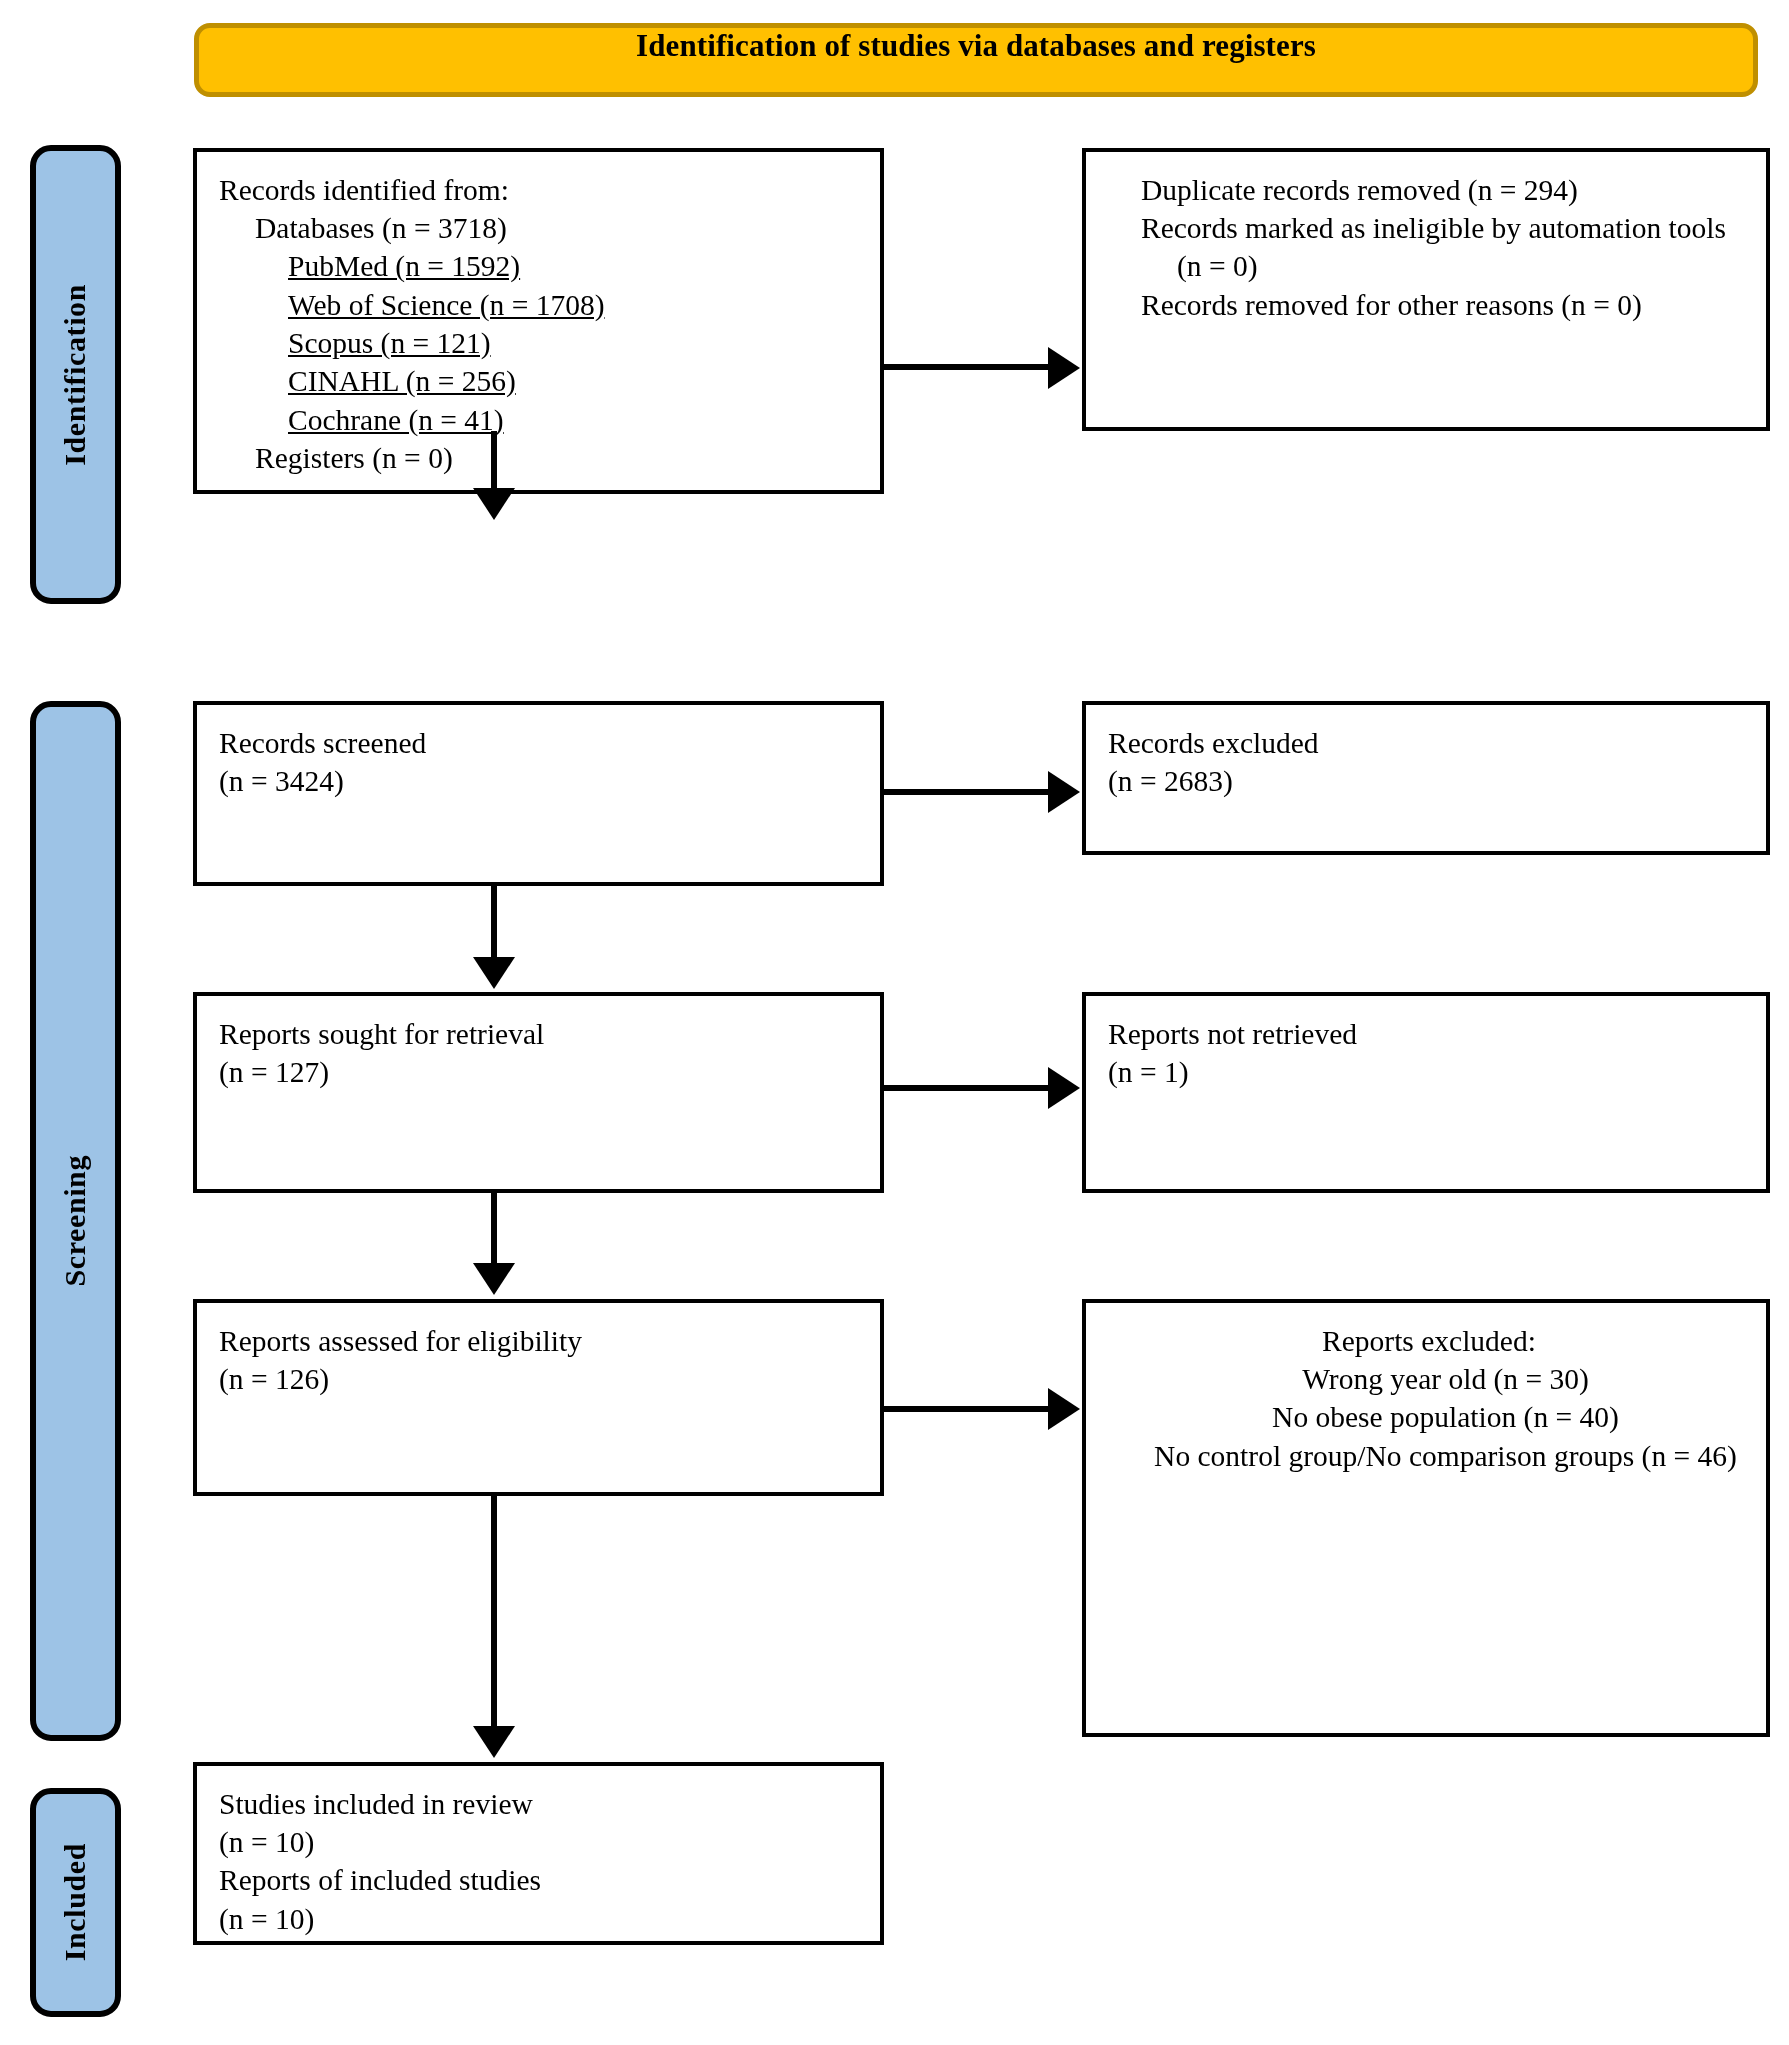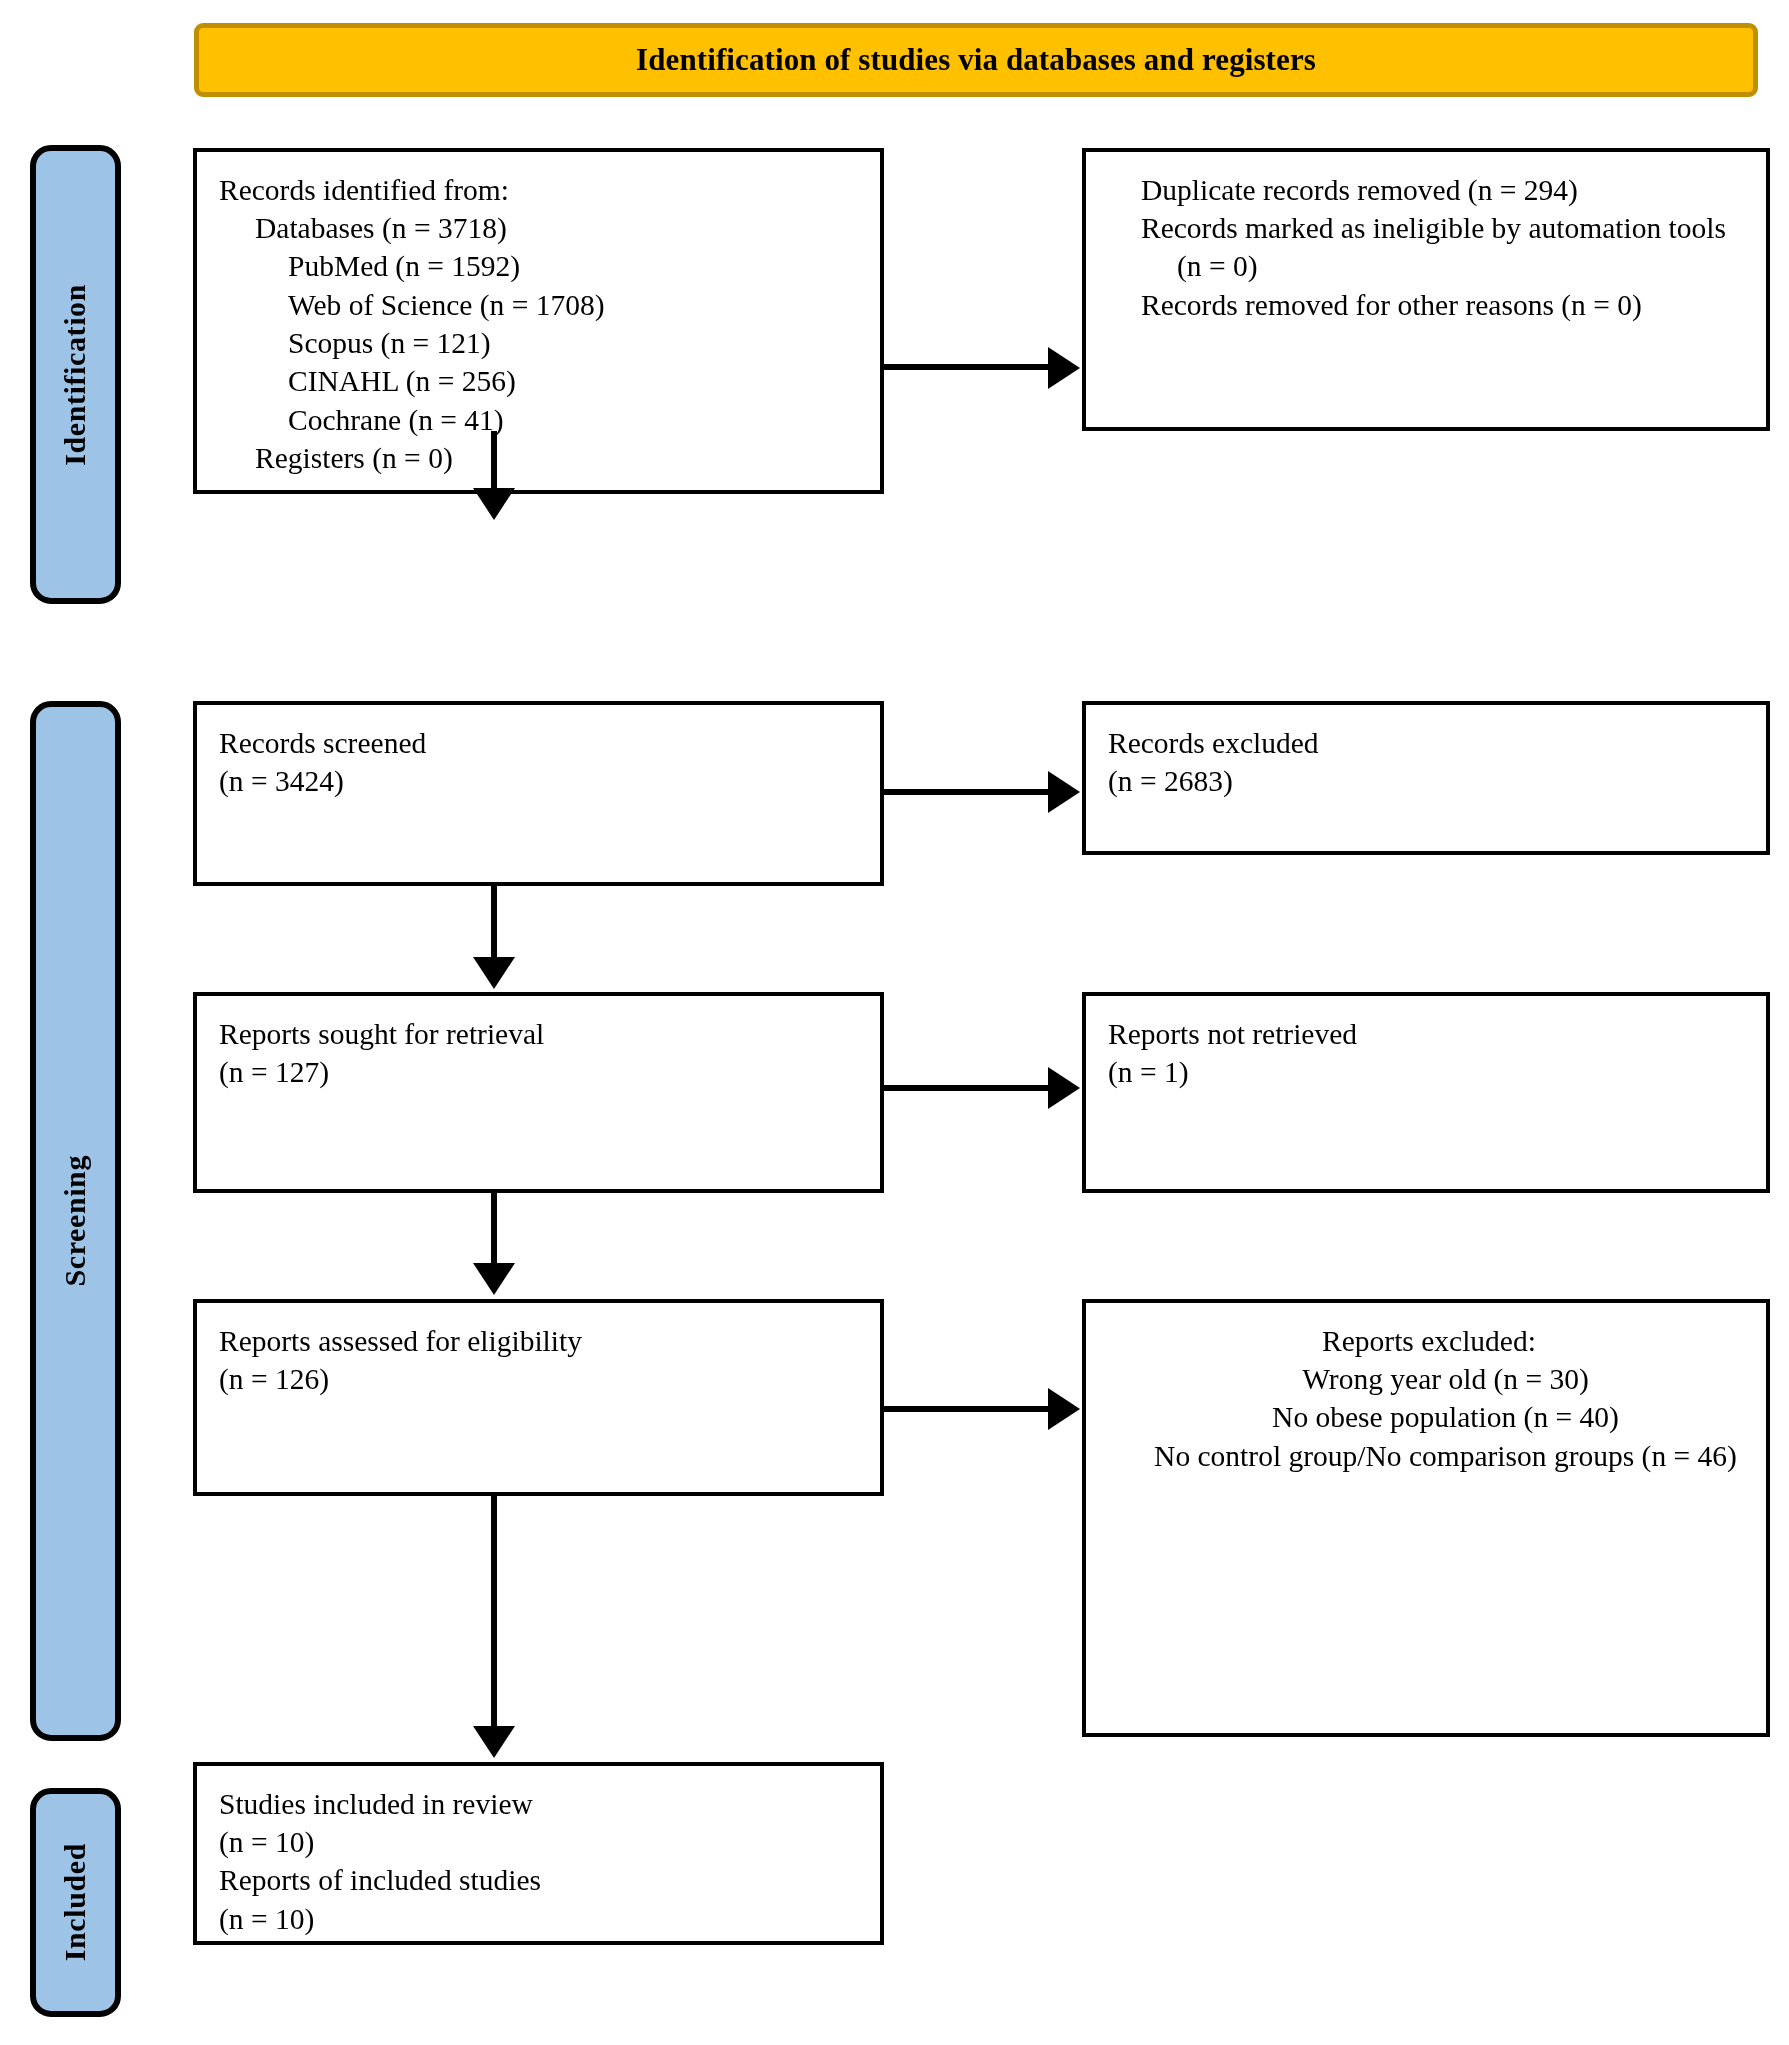--- a/index.html
+++ b/index.html
@@ -15,23 +15,23 @@
     overflow:hidden;
   }
 
   
   .banner{
     position:absolute;
     left:194px; top:23.4px;
     width:1564px; height:74px;
     background:#FFC000;
     border:5.5px solid #BF8F00;
-    border-radius:9px;
+    border-radius:16px;
     box-sizing:border-box;
-    display:flex; align-items:center; justify-content:center;
+    display:flex; align-items:flex-start; justify-content:center;
   }
   .banner-text{
     font-weight:bold;
     font-size:31px;
     letter-spacing:0.1px;
     color:#000;
     white-space:nowrap;
   }
 
   
@@ -65,21 +65,21 @@
     box-sizing:border-box;
     padding:18.5px 16px 12.3px 22px;
   }
   .box p{
     margin:0;
     font-size:29.5px;
     line-height:1.30;
     white-space:pre-wrap;
   }
   .ind1{ padding-left:36px; }   
-  .ind2{ padding-left:69px; }  
+  .ind2{ padding-left:69px;text-decoration:underline; }  
   .hang{ padding-left:69px; text-indent:-36px; }
   em{ font-style:italic; }
 
   
   #box-identified  { left:193px; top:148px;  width:691px; height:283px; }
   #box-screened    { left:193px; top:701px; width:691px; height:185px; }
   #box-sought      { left:193px; top:992px; width:691px; height:201px; }
   #box-assessed    { left:193px; top:1299px; width:691px; height:197px; }
   #box-included    { left:193px; top:1762px; width:691px; height:183px; }
 

